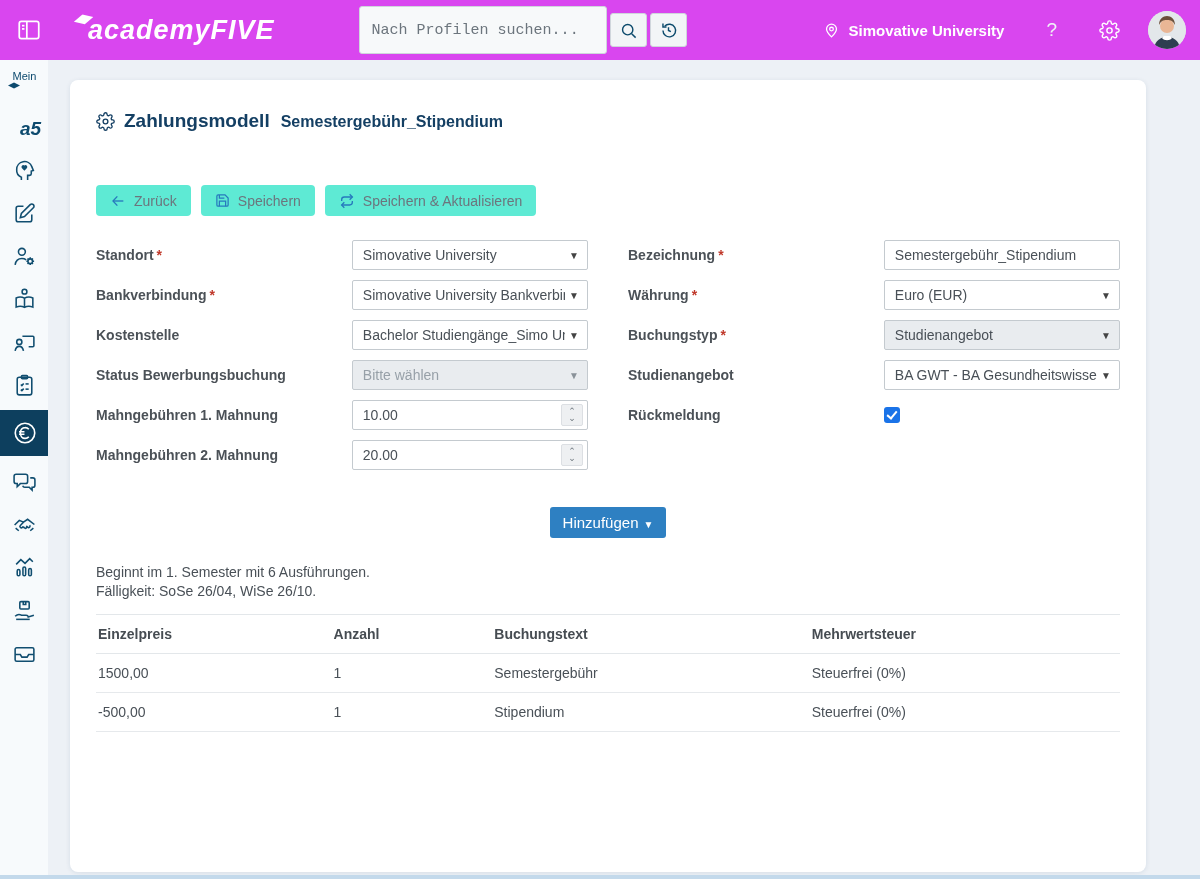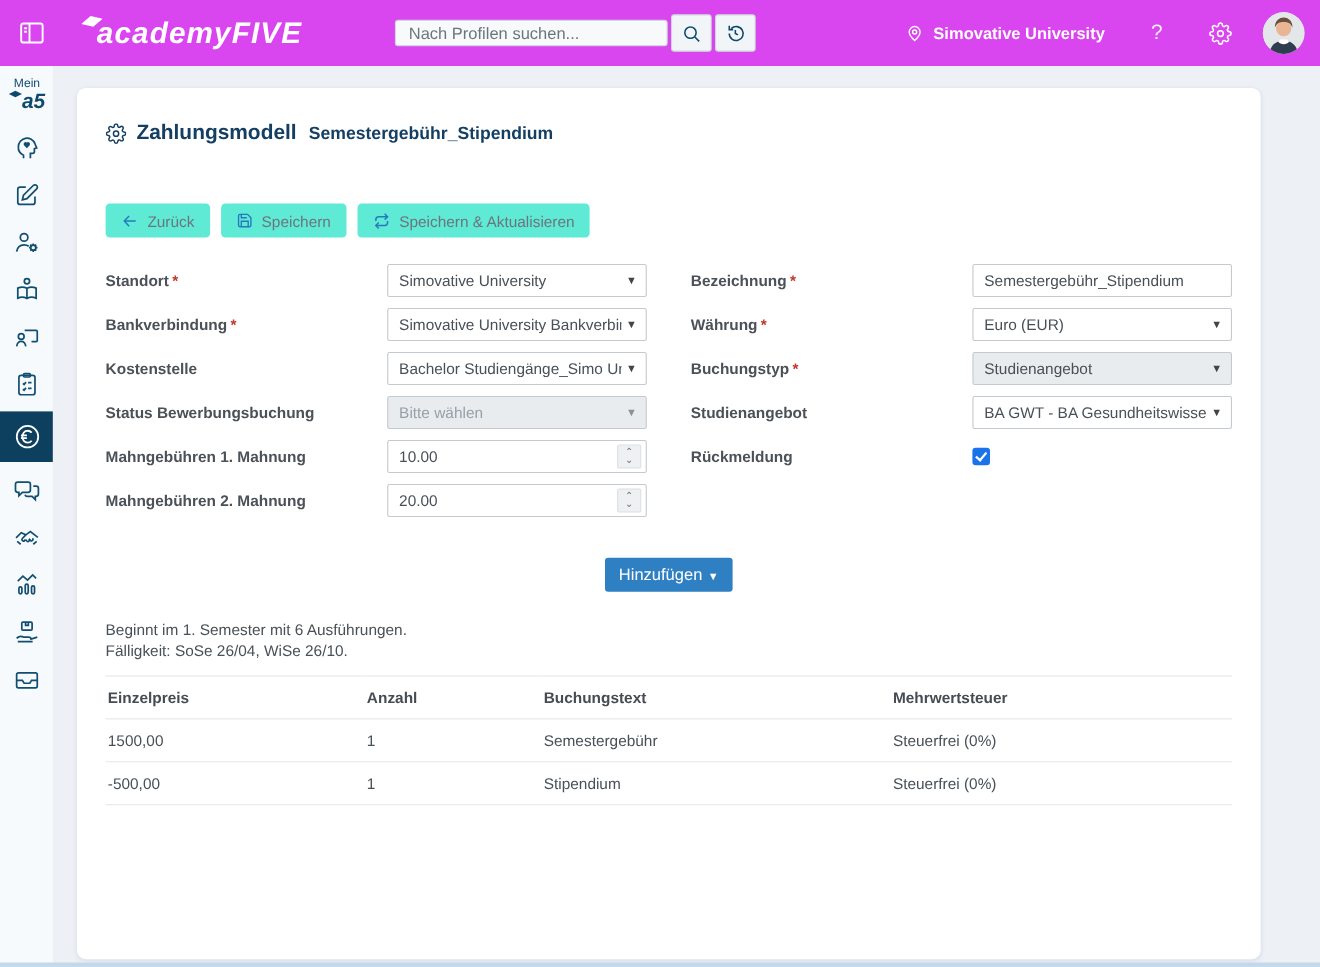--- a/index.html
+++ b/index.html
@@ -8,38 +8,38 @@
   .app { position:relative; width:1200px; height:879px; }
 
   
   .topbar { position:absolute; top:0; left:0; width:1200px; height:60px;
     background:#d946ef; display:flex; align-items:center; z-index:5; }
   .tb-toggle { margin-left:14px; width:30px; height:30px; color:#fff; display:flex; align-items:center; justify-content:center; cursor:pointer; }
   .tb-logo { margin-left:30px; display:flex; align-items:flex-end; color:#fff; }
   .tb-logo .cap { margin-right:-6px; margin-bottom:18px; transform:rotate(-14deg); }
   .tb-logo .logo-text { font-size:27px; font-weight:bold; font-style:italic; letter-spacing:1px; }
   .searchgroup { margin-left:84px; display:flex; align-items:center; gap:3px; }
-  .search-input { width:248px; height:24px; background:#f7f9fa; border:1px solid #cfd6dc; border-radius:3px;
-    padding:0 12px; font-size:15px; color:#333; font-family:Liberation Sans, sans-serif; }
+  .search-input { width:248px; height:48px; background:#f7f9fa; border:1px solid #cfd6dc; border-radius:3px;
+    padding:0 12px; font-size:15px; color:#333; font-family:Liberation Mono, monospace; }
   .search-input::placeholder { color:#6c757d; }
   .tb-iconbtn { width:37px; height:34px; background:#f2f5f7; border:1px solid #cfd6dc; border-radius:3px;
     display:flex; align-items:center; justify-content:center; color:#0b4a6c; cursor:pointer; }
   .tb-right { margin-left:auto; display:flex; align-items:center; margin-right:14px; }
   .tb-loc { display:flex; align-items:center; gap:9px; color:#fff; }
   .tb-loc .uni { font-size:15px; font-weight:bold; }
   .tb-help { margin-left:42px; color:#f0f4f7; font-size:19px; cursor:pointer; }
   .tb-gear { margin-left:42px; color:#fff; cursor:pointer; display:flex; }
   .avatar { margin-left:28px; width:38px; height:38px; border-radius:50%; background:#dfe4e7; overflow:hidden; position:relative; cursor:pointer; }
 
   
   .sidebar { position:absolute; top:60px; left:0; width:50px; height:819px;
     background:#f7fafc; border-right:1px solid #e2e8ee; display:flex; flex-direction:column; align-items:center; }
   .sb-mein { margin-top:10px; font-size:11px; color:#0d4a6e; }
   .sb-logo { display:flex; align-items:flex-start; color:#0d4a6e; margin-top:0px; cursor:pointer; }
-  .sb-logo .a5 { font-size:19px; font-weight:bold; font-style:italic; }
+  .sb-logo .a5 { font-size:19px; font-weight:bold; font-style:italic;margin-top:36px; }
   .s-item { width:50px; height:26px; margin-top:17px; display:flex; align-items:center; justify-content:center;
     color:#114e70; cursor:pointer; }
   .s-item.active { height:46px; margin-top:12px; margin-bottom:-5px; background:#0d3f5e; color:#fff; }
 
   
   .main { position:absolute; top:60px; left:48px; width:1150px; height:819px; background:#edf1f6; }
   .card { margin:20px 52px 0 22px; width:1076px; height:792px; background:#fff; border-radius:8px;
     box-shadow:0 1px 5px rgba(20,60,100,.10); padding:30px 26px 0 26px; }
 
   .page-head { display:flex; align-items:center; gap:9px; color:#143f63; }

